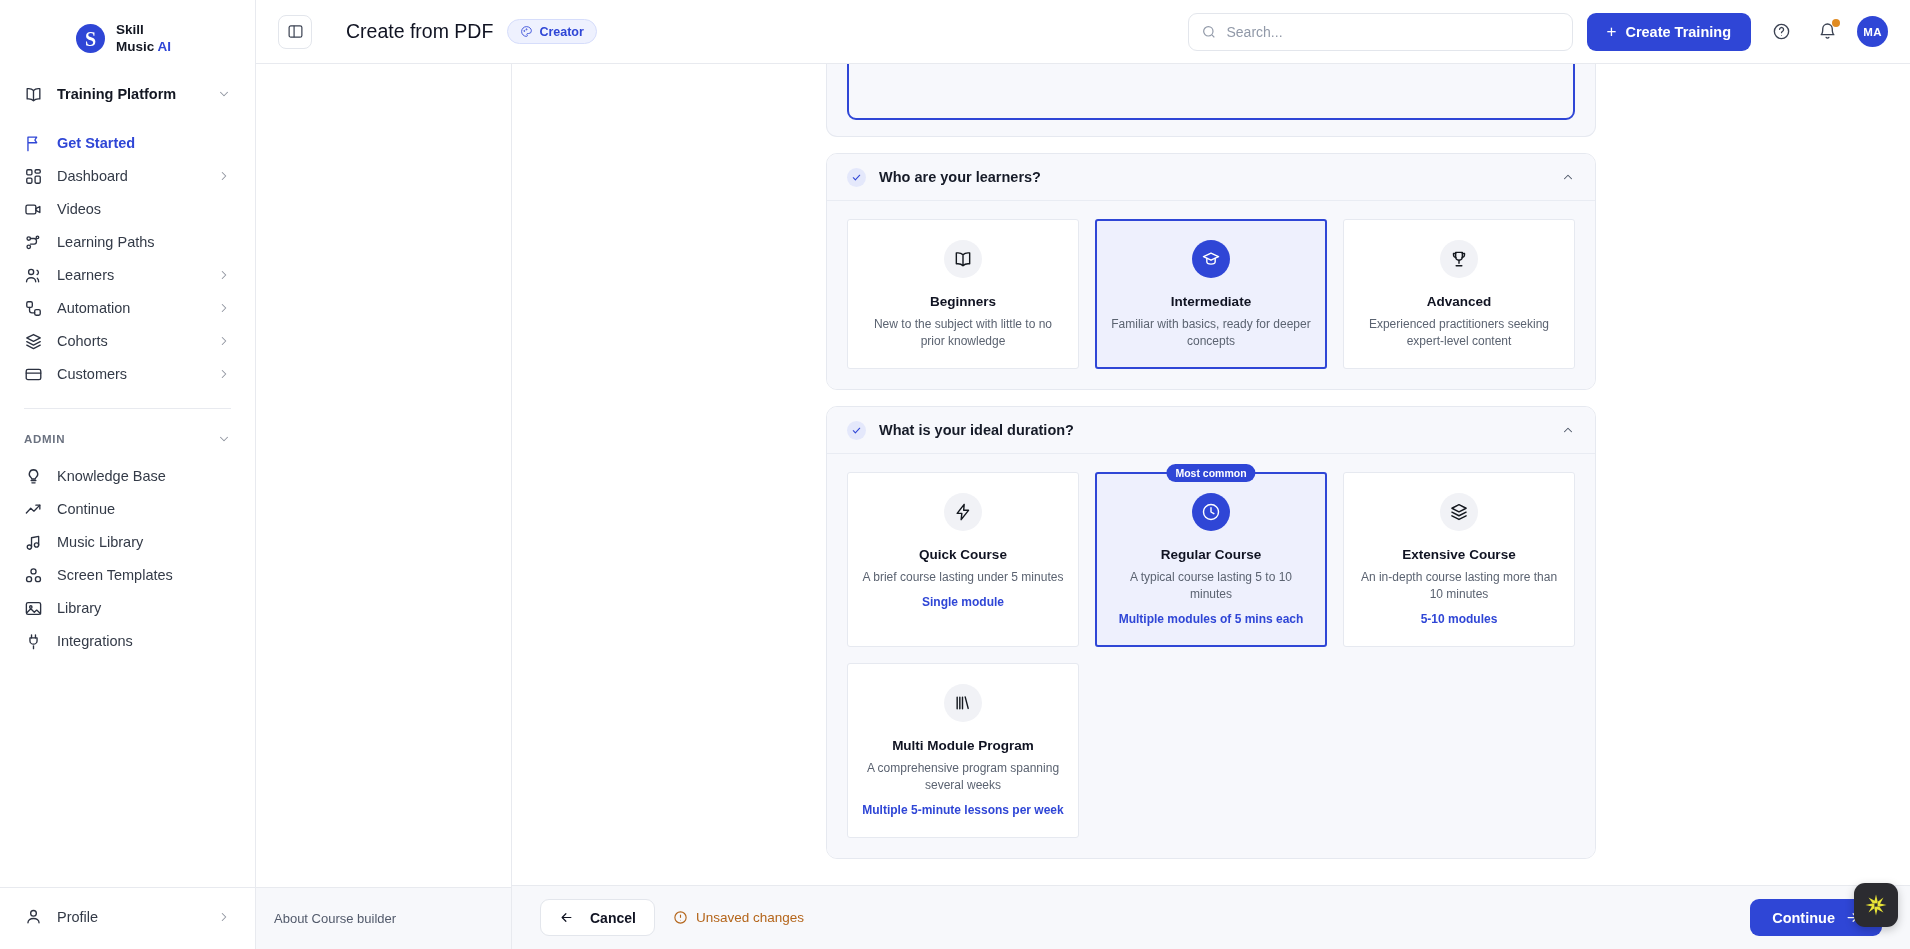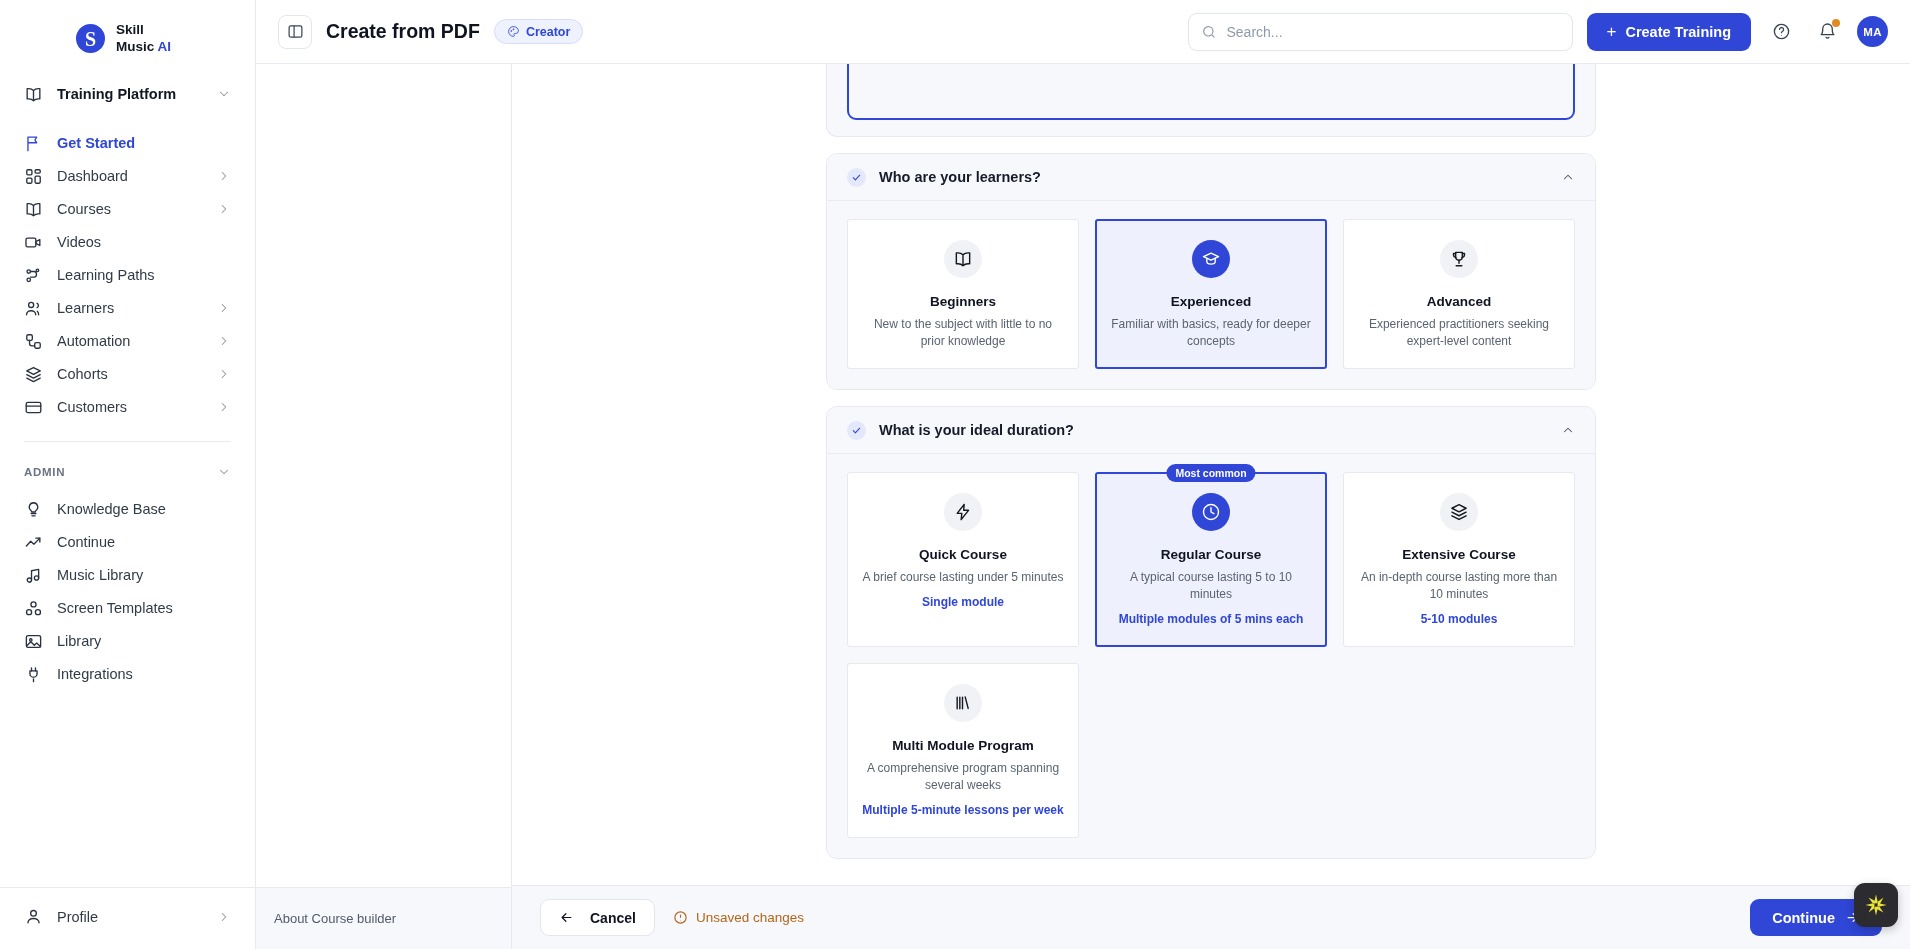--- a/index.html
+++ b/index.html
@@ -61,21 +61,21 @@
   .topbar {
     height: 64px; min-height: 64px; background: #fff;
     border-bottom: 1px solid #e8eaef;
     display: flex; align-items: center; padding: 0 22px 0 22px; gap: 14px;
   }
   .panel-toggle {
     width: 34px; height: 34px; border: 1px solid #e3e6ec; border-radius: 8px;
     display: flex; align-items: center; justify-content: center; background: #fff; cursor: pointer;
   }
   .panel-toggle svg { width: 17px; height: 17px; stroke: #3b4252; stroke-width: 1.7; fill: none; }
-  .page-title { font-size: 19.5px; font-weight: bold; color: #101322; margin-left: 0; white-space: nowrap; }
+  .page-title { font-size: 19.5px; font-weight: normal; color: #101322; margin-left: 20px; white-space: nowrap; }
   .badge-creator {
     display: inline-flex; align-items: center; gap: 6px;
     height: 25px; padding: 0 12px; border-radius: 999px;
     background: #eef1fe; border: 1px solid #d6ddfb; color: #2f46d6;
     font-size: 12.5px; font-weight: bold; cursor: pointer;
   }
   .badge-creator svg { width: 13px; height: 13px; stroke: #2f46d6; fill: none; stroke-width: 1.6; }
   .top-spacer { flex: 1; }
   .search-wrap { position: relative; width: 385px; margin-left: 16px; }
   .search-wrap svg { position: absolute; left: 13px; top: 50%; transform: translateY(-50%);
@@ -241,31 +241,20 @@
           <div class="nav-row">
     <span class="nav-ico">
               <svg viewBox="0 0 24 24">
                 <rect x="3.5" y="3.5" width="6.5" height="6.5" rx="1.4"></rect>
                 <rect x="14" y="3.5" width="6.5" height="4.2" rx="1.4"></rect>
                 <rect x="3.5" y="14" width="6.5" height="6.5" rx="1.4"></rect>
                 <rect x="14" y="11.6" width="6.5" height="8.9" rx="1.4"></rect>
               </svg>
             </span>
     <span class="label">Dashboard</span>
-    <span class="chev"><svg viewBox="0 0 24 24">
-                <path d="M9 6l6 6-6 6"></path>
-              </svg></span>
-  </div>
-          <div class="nav-row">
-    <span class="nav-ico">
-              <svg viewBox="0 0 24 24">
-                <path d="M12 7v13M12 7c-1.5-1.6-3.5-2.4-6-2.4H4v13h2c2.5 0 4.5.8 6 2.4M12 7c1.5-1.6 3.5-2.4 6-2.4h2v13h-2c-2.5 0-4.5.8-6 2.4"></path>
-              </svg>
-            </span>
-    <span class="label">Courses</span>
     <span class="chev"><svg viewBox="0 0 24 24">
                 <path d="M9 6l6 6-6 6"></path>
               </svg></span>
   </div>
           <div class="nav-row">
     <span class="nav-ico">
               <svg viewBox="0 0 24 24">
                 <rect x="2.5" y="6.5" width="12.5" height="11" rx="2"></rect>
                 <path d="M15 11l5-2.8v7.6L15 13z"></path>
               </svg>
@@ -526,21 +515,21 @@
 
     </div>
                       <div class="opt-card selected">
 
       <div class="opt-ico">
                           <svg viewBox="0 0 24 24">
                             <path d="M3 9.2L12 5l9 4.2-9 4.2z"></path>
                             <path d="M7 11.4v4c0 1.6 2.4 2.8 5 2.8s5-1.2 5-2.8v-4"></path>
                           </svg>
                         </div>
-      <div class="opt-name">Experienced</div>
+      <div class="opt-name">Intermediate</div>
       <div class="opt-desc">Familiar with basics, ready for deeper concepts</div>
 
     </div>
                       <div class="opt-card">
 
       <div class="opt-ico">
                           <svg viewBox="0 0 24 24">
                             <path d="M8 4h8v5.4a4 4 0 01-8 0z"></path>
                             <path d="M8 5.4H5.4v1.4A3.2 3.2 0 008.3 10M16 5.4h2.6v1.4a3.2 3.2 0 01-2.9 3.2"></path>
                             <path d="M12 13.4V17M8.6 20h6.8"></path>

